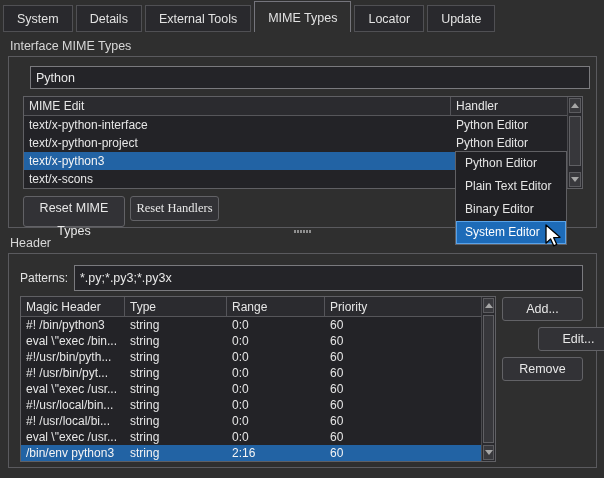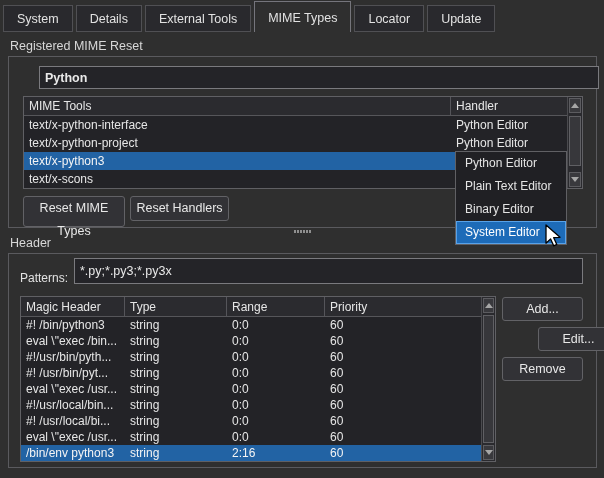--- a/index.html
+++ b/index.html
@@ -66,21 +66,21 @@
   .sb-thumb { position:absolute; left:1px; right:1px; background:#37373b; border:1px solid #606064; }
   #mime-thumb { top:19px; height:50px; }
   #magic-thumb { top:18px; height:128px; }
 
   
   .btn {
     position:absolute; background:#323236; border:1px solid #626266; border-radius:3px;
     color:#e8e8e8; font:12.5px "Liberation Sans",sans-serif; text-align:center; cursor:default;
   }
   #reset-mime-btn  { left:23px;  top:196px; width:102px; height:31px; line-height:23px; }
-  #reset-handlers-btn { left:130px; top:196px; width:99px; height:25px; line-height:23px; }
+  #reset-handlers-btn { left:130px; top:196px; width:89px; height:25px; line-height:23px;font-family:Liberation Serif, serif; }
   #add-btn    { left:502px; top:297px; width:81px; height:24px; line-height:22px; }
   #edit-btn   { left:502px; top:327px; width:81px; height:24px; line-height:22px;margin-left:36px; }
   #remove-btn { left:502px; top:357px; width:81px; height:24px; line-height:22px; }
 
   
   .splitter { position:absolute; left:294px; top:230px; display:flex; gap:1px; }
   .splitter i { width:2px; height:3px; background:#8f8f8f; display:block; }
 
   
   .dropdown {
@@ -88,22 +88,22 @@
     background:#202024; border:1px solid #606064; z-index:10;
   }
   .dd-item { height:23px; line-height:23px; padding-left:9px; color:#e4e4e4; white-space:nowrap; }
   .dd-item.selected { background:#1d6bb8; color:#ffffff; box-shadow:inset 0 0 0 1px #58a2e8; }
 
   
   .cursor { position:absolute; left:543px; top:224px; z-index:11; }
 
   
   #patterns-label { position:absolute; left:20px; top:271px; color:#e2e2e2; }
-  #patterns-input { left:74px; top:258px; width:509px; height:26px; }
-  #filter-input   { left:39px; top:66px;  width:560px; height:23px;font-weight:bold; }
+  #patterns-input { left:74px; top:265px; width:509px; height:26px; }
+  #filter-input   { left:30px; top:66px;  width:560px; height:23px; }
 
   #group1-label { left:10px; top:39px; }
   #group1-frame { left:8px; top:56px; width:589px; height:172px; }
   #group2-label { left:10px; top:236px; }
   #group2-frame { left:8px; top:253px; width:589px; height:215px; }
 </style>
 </head>
 <body>
 
 <div class="screen">
@@ -111,28 +111,28 @@
   <div class="tabbar">
 
       <button class="tab">System</button>
       <button class="tab">Details</button>
       <button class="tab">External Tools</button>
       <button class="tab selected">MIME Types</button>
       <button class="tab">Locator</button>
       <button class="tab">Update</button>
     </div>
 
-  <div class="group-label" id="group1-label">Registered MIME Reset</div>
+  <div class="group-label" id="group1-label">Interface MIME Types</div>
   <div class="group-frame" id="group1-frame"></div>
 
   <input class="text-input" id="filter-input" value="Python" style="">
 
   <div class="tbl" id="mime-table">
     <div class="tbl-header">
-      <div class="hcell div">MIME Tools</div>
+      <div class="hcell div">MIME Edit</div>
       <div class="hcell">Handler</div>
     </div>
     <div class="rows">
 
     <div class="mrow">
           <div class="cell">text/x-python-interface</div>
           <div class="cell">Python Editor</div>
         </div>
         <div class="mrow">
           <div class="cell">text/x-python-project</div>

